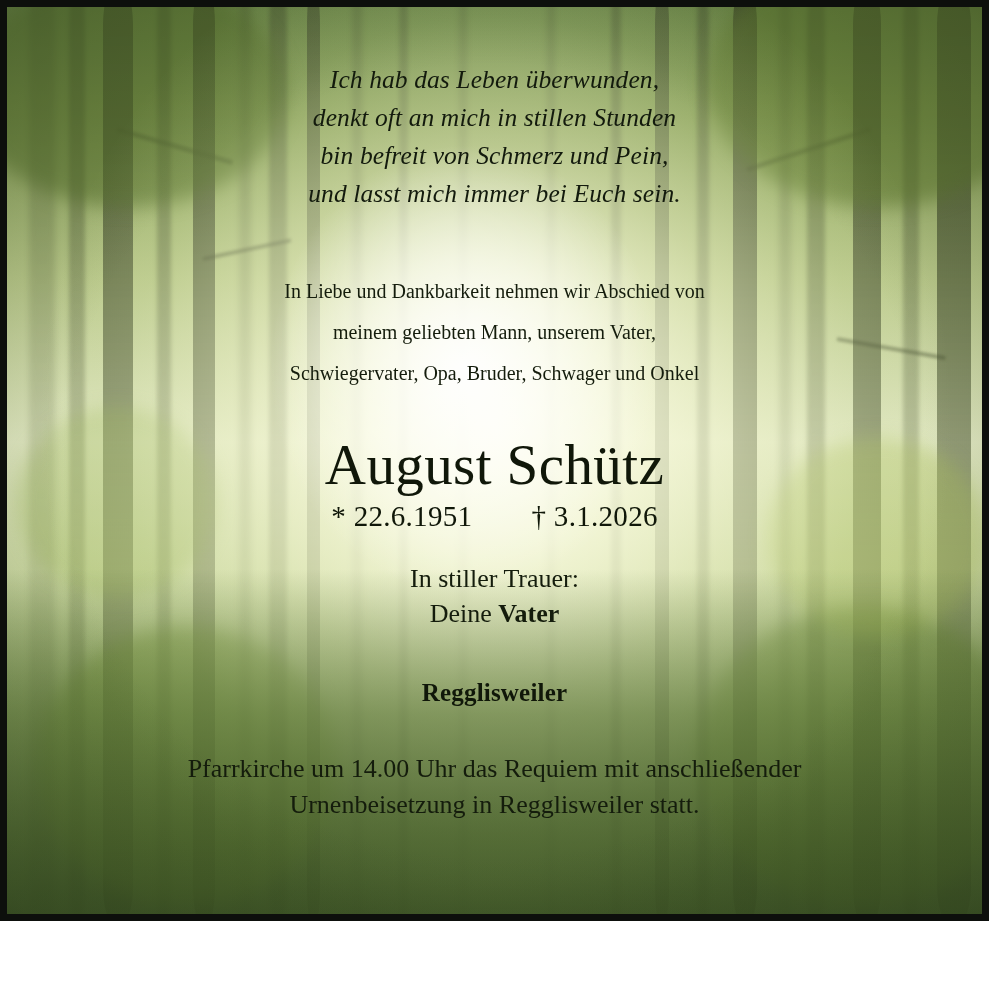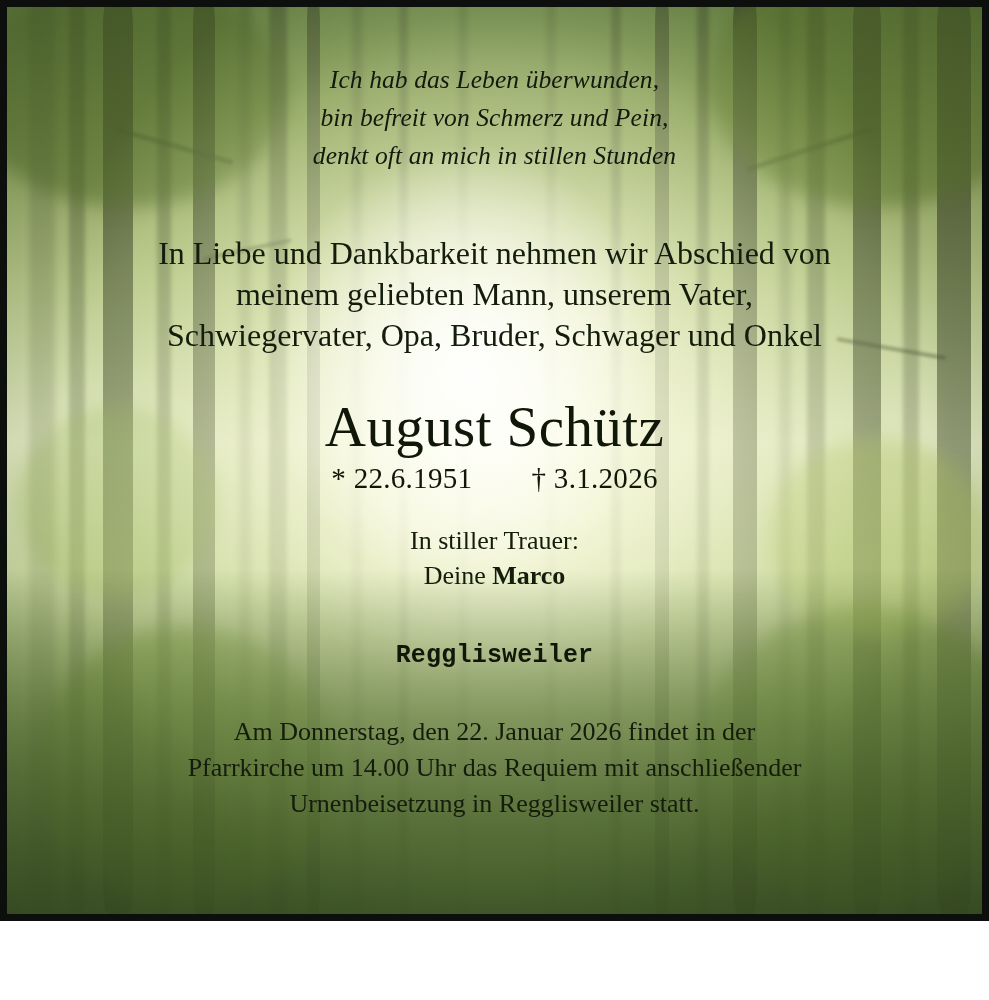--- a/index.html
+++ b/index.html
@@ -99,21 +99,21 @@
   .verse {
     font-style: italic;
     font-size: 25.5px;
     line-height: 38px;
     letter-spacing: 0.1px;
     margin-top: 14px;
     color: #131a0d;
   }
 
   .intro {
-    font-size: 32px;
+    font-size: 20px;
     line-height: 41px;
     margin-top: 58px;
     color: #141c0c;
   }
 
   .name {
     font-size: 57px;
     line-height: 66px;
     margin-top: 38px;
     letter-spacing: 0.4px;
@@ -135,21 +135,20 @@
     color: #141c0c;
   }
   .mourners b { font-weight: bold; }
 
   .place {
     font-size: 25px;
     font-weight: bold;
     margin-top: 48px;
     letter-spacing: 0.2px;
     color: #101709;
-    font-family: Liberation Mono, monospace;
   }
 
   .service {
     font-size: 26px;
     line-height: 36px;
     margin-top: 44px;
     color: #141c0c;
   }
 
   .line { display: block; }
@@ -201,22 +200,23 @@
 
   <div class="bg-layer bg-glow"></div>
   <div class="bg-layer bg-glow2"></div>
   <div class="bg-layer bg-floor"></div>
   <div class="bg-layer bg-vignette"></div>
 
   <div class="content">
 
     <div class="verse">
       <span class="line">Ich hab das Leben überwunden,</span>
+      <span class="line">denkt oft an mich in stillen Stunden</span>
       <span class="line">bin befreit von Schmerz und Pein,</span>
-      <span class="line">denkt oft an mich in stillen Stunden</span>
+      <span class="line">und lasst mich immer bei Euch sein.</span>
     </div>
 
     <div class="intro">
       <span class="line">In Liebe und Dankbarkeit nehmen wir Abschied von</span>
       <span class="line">meinem geliebten Mann, unserem Vater,</span>
       <span class="line">Schwiegervater, Opa, Bruder, Schwager und Onkel</span>
     </div>
 
     <div class="name">August Schütz</div>
 
@@ -224,26 +224,25 @@
       <span>*</span>
       <span>22.6.1951</span>
       <span class="sep"></span>
       <span>†</span>
       <span>3.1.2026</span>
     </div>
 
     <div class="mourners">
       <span class="line">In stiller Trauer:</span>
       <span class="line">
-        <span>Deine </span><b>Marco</b>
+        <span>Deine </span><b>Vater</b>
       </span>
     </div>
 
     <div class="place">Regglisweiler</div>
 
     <div class="service">
-      <span class="line">Am Donnerstag, den 22. Januar 2026 findet in der</span>
       <span class="line">Pfarrkirche um 14.00 Uhr das Requiem mit anschließender</span>
       <span class="line">Urnenbeisetzung in Regglisweiler statt.</span>
     </div>
 
   </div>
 </div>
 
 </body></html>

